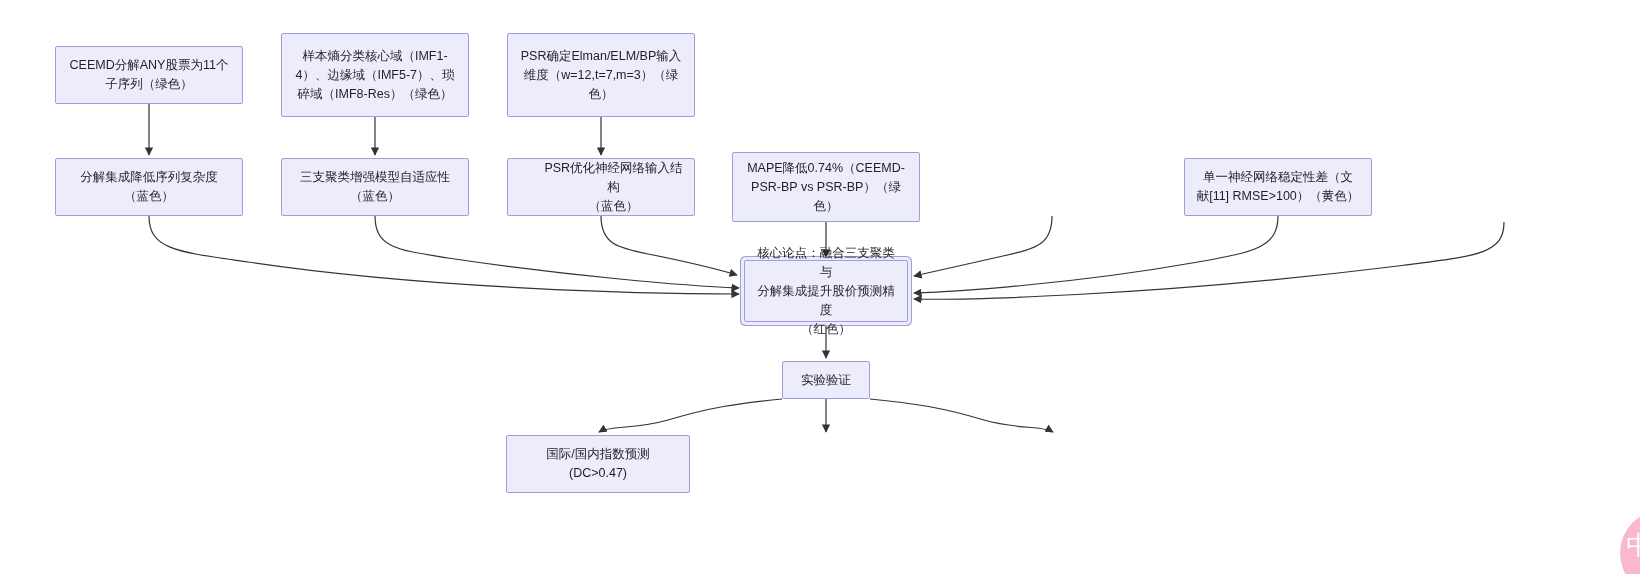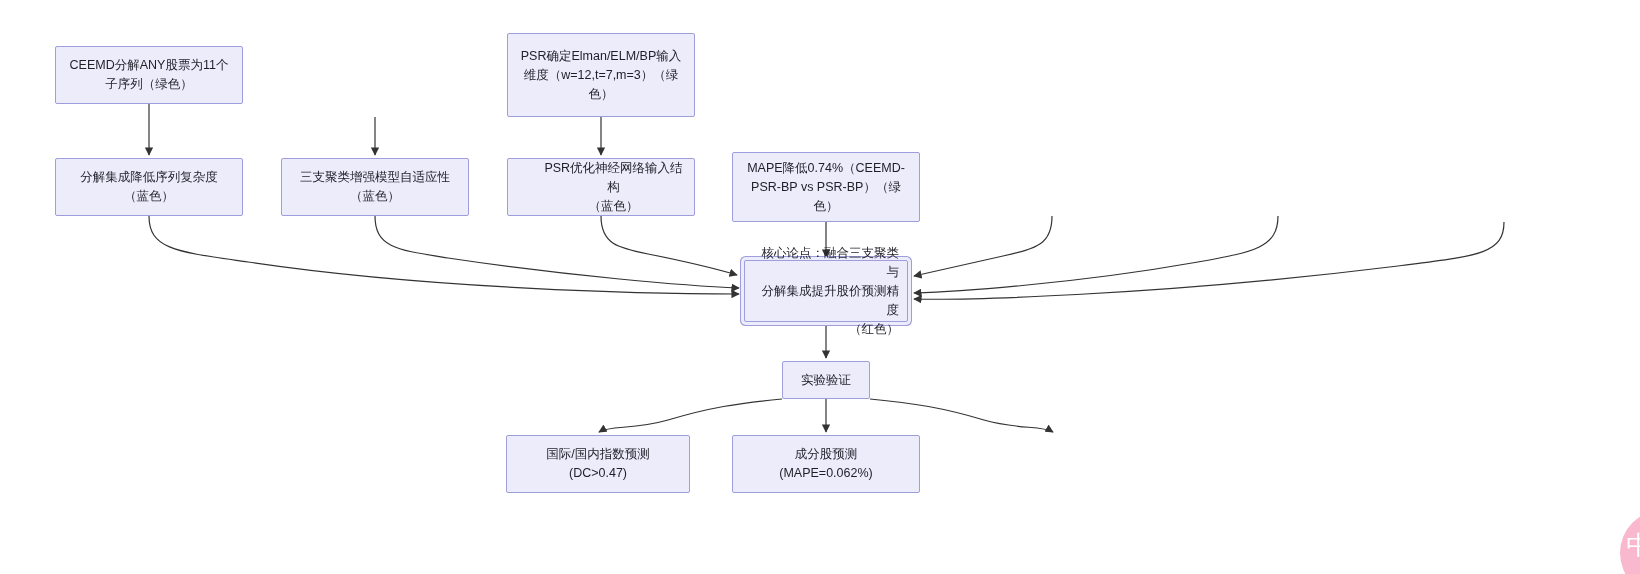--- a/index.html
+++ b/index.html
@@ -107,20 +107,25 @@
       <path d="M 778 399 L 778 432"></path>
       <path d="M 822 399 C 866 403 896 408 936 420 C 971 430 993 425 1005 432"></path>
     </g>
   </svg>
 
   <div class="node" style="left:7px; top:46px; width:188px; height:58px;">
     <span class="label">CEEMD分解ANY股票为11个
 子序列（绿色）</span>
   </div>
 
+  <div class="node" style="left:233px; top:33px; width:188px; height:84px;">
+    <span class="label">样本熵分类核心域（IMF1-
+4）、边缘域（IMF5-7）、琐
+碎域（IMF8-Res）（绿色）</span>
+  </div>
 
   <div class="node" style="left:459px; top:33px; width:188px; height:84px;">
     <span class="label">PSR确定Elman/ELM/BP输入
 维度（w=12,t=7,m=3）（绿
 色）</span>
   </div>
 
   <div class="node" style="left:7px; top:158px; width:188px; height:58px;">
     <span class="label">分解集成降低序列复杂度
 （蓝色）</span>
@@ -136,40 +141,40 @@
 （蓝色）</span>
   </div>
 
   <div class="node" style="left:684px; top:152px; width:188px; height:70px;">
     <span class="label">MAPE降低0.74%（CEEMD-
 PSR-BP vs PSR-BP）（绿
 色）</span>
   </div>
 
 
+  <div class="node" style="left:1136px; top:158px; width:188px; height:58px;">
+    <span class="label">单一神经网络稳定性差（文
+献[11] RMSE&gt;100）（黄色）</span>
+  </div>
 
 
-  <div class="node core" style="left:696px; top:260px; width:164px; height:62px;text-align:right;">
+  <div class="node core" style="left:696px; top:260px; width:164px; height:62px;">
     <span class="label">核心论点：融合三支聚类与
 分解集成提升股价预测精度
 （红色）</span>
   </div>
 
   <div class="node" style="left:734px; top:361px; width:88px; height:38px;justify-content:center;">
     <span class="label">实验验证</span>
   </div>
 
   <div class="node" style="left:458px; top:435px; width:184px; height:58px;">
     <span class="label">国际/国内指数预测
 (DC&gt;0.47)</span>
   </div>
 
-  <div class="node" style="left:684px; top:435px; width:188px; height:58px;">
-    <span class="label">成分股预测
-(MAPE=0.062%)</span>
-  </div>
 
 
   <div id="watermark">
     <span class="wm-text">中A</span>
   </div>
 
 </div>
 
 </body></html>

